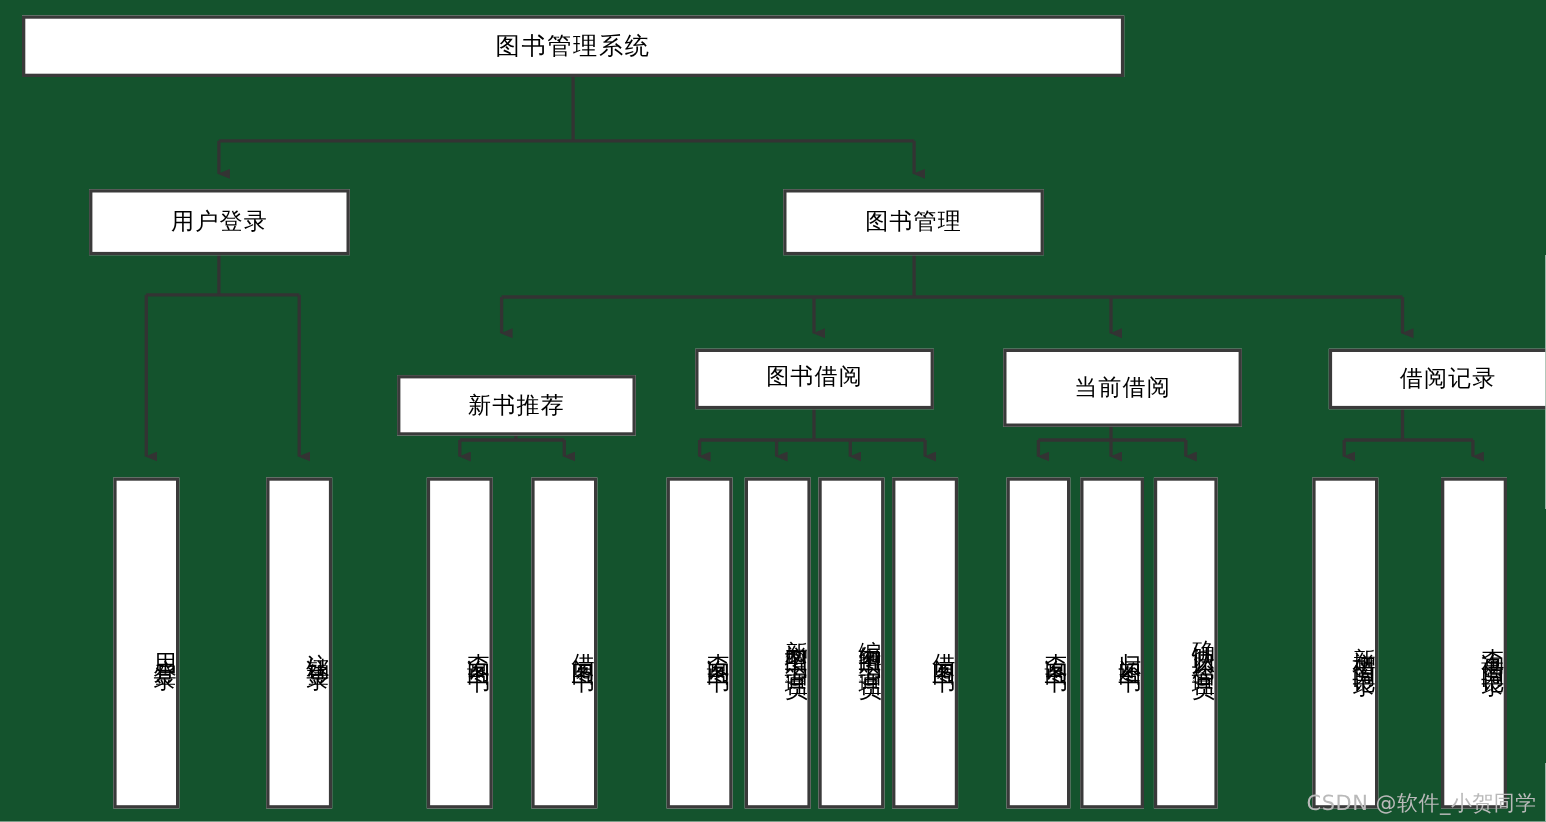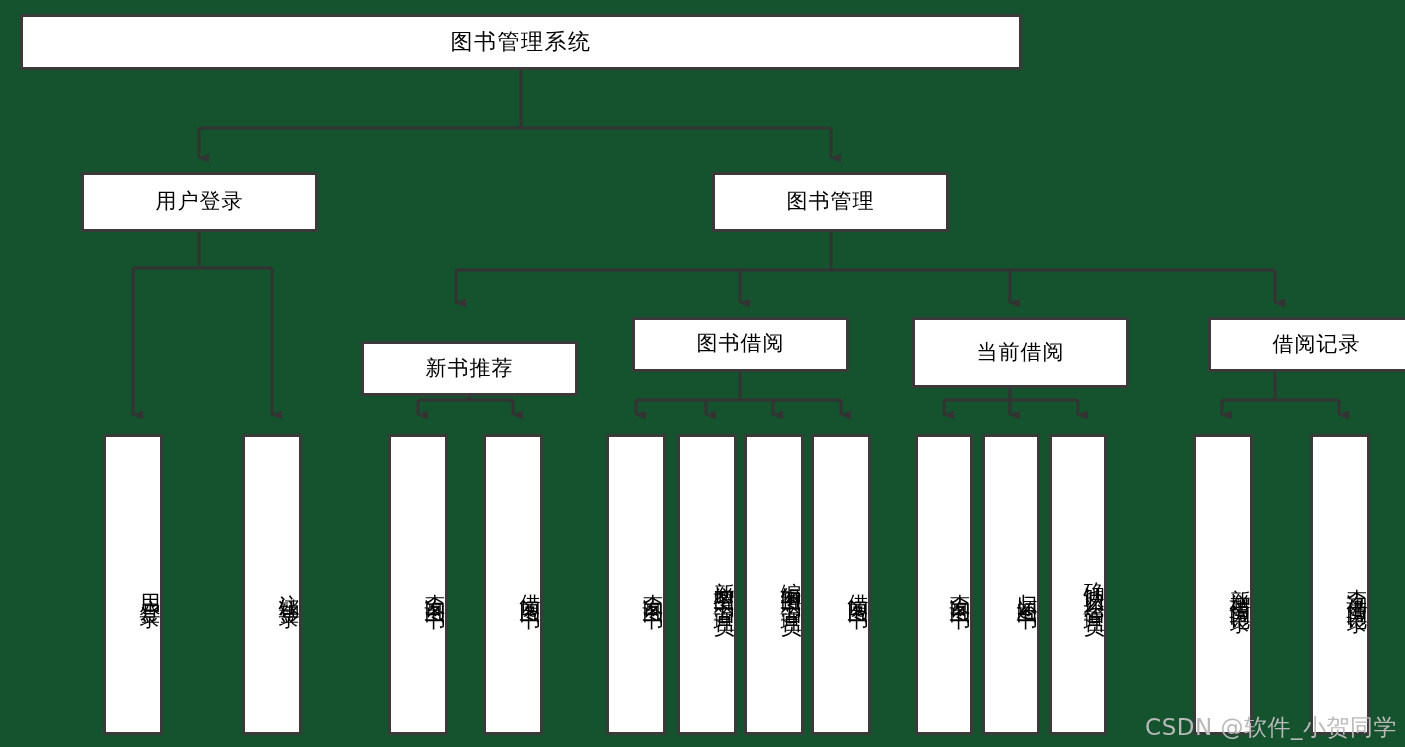--- a/index.html
+++ b/index.html
@@ -53,21 +53,21 @@
     justify-content: center;
   }
   .node.v.tall {
     align-items: flex-start;
     padding-top: 6px;
   }
   .watermark {
     position: absolute;
     right: 8px;
     bottom: 4px;
-    font-size: 23px;
+    font-size: 19px;
     color: #b9b9b9;
     letter-spacing: 0.5px;
     z-index: 3;
     white-space: nowrap;
   }
 </style>
 </head>
 <body>
 
 <div id="canvas">

